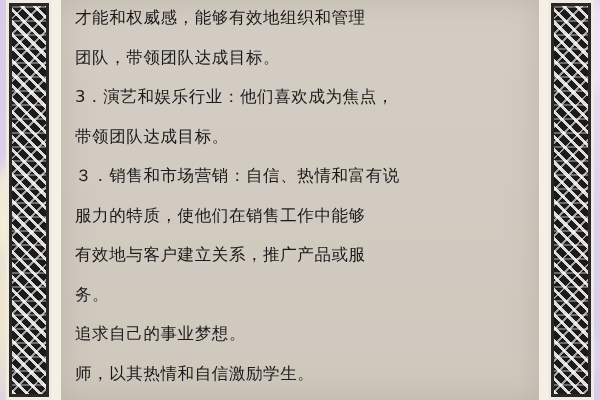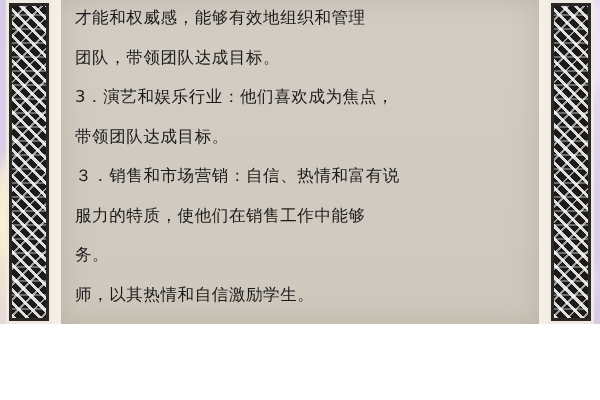--- a/index.html
+++ b/index.html
@@ -9,21 +9,21 @@
   body {
     width: 600px;
     height: 400px;
     overflow: hidden;
     font-family: "DejaVu Sans", sans-serif;
   }
 
   .page {
     position: relative;
     width: 600px;
-    height: 324px;
+    height: 400px;
     background:
       radial-gradient(circle at 12% 78%, #fdf6d8 0%, #f7eec6 8%, rgba(247,238,198,0) 22%),
       radial-gradient(circle at 88% 18%, #efe2f6 0%, rgba(239,226,246,0) 26%),
       radial-gradient(circle at 50% 50%, #e9e0f2 0%, #ded3ec 60%, #d7cbe8 100%);
     overflow: hidden;
   }
 
   
   .blob {
     position: absolute;
@@ -112,19 +112,21 @@
   </div>
 
   <div class="panel">
     <div class="content">
       <p class="para">才能和权威感，能够有效地组织和管理</p>
       <p class="para">团队，带领团队达成目标。</p>
       <p class="para">3．演艺和娱乐行业：他们喜欢成为焦点，</p>
       <p class="para">带领团队达成目标。</p>
       <p class="para">３．销售和市场营销：自信、热情和富有说</p>
       <p class="para">服力的特质，使他们在销售工作中能够</p>
+      <p class="para">有效地与客户建立关系，推广产品或服</p>
       <p class="para">务。</p>
+      <p class="para">追求自己的事业梦想。</p>
       <p class="para">师，以其热情和自信激励学生。</p>
 
     </div>
   </div>
 
 </div>
 
 </body></html>

